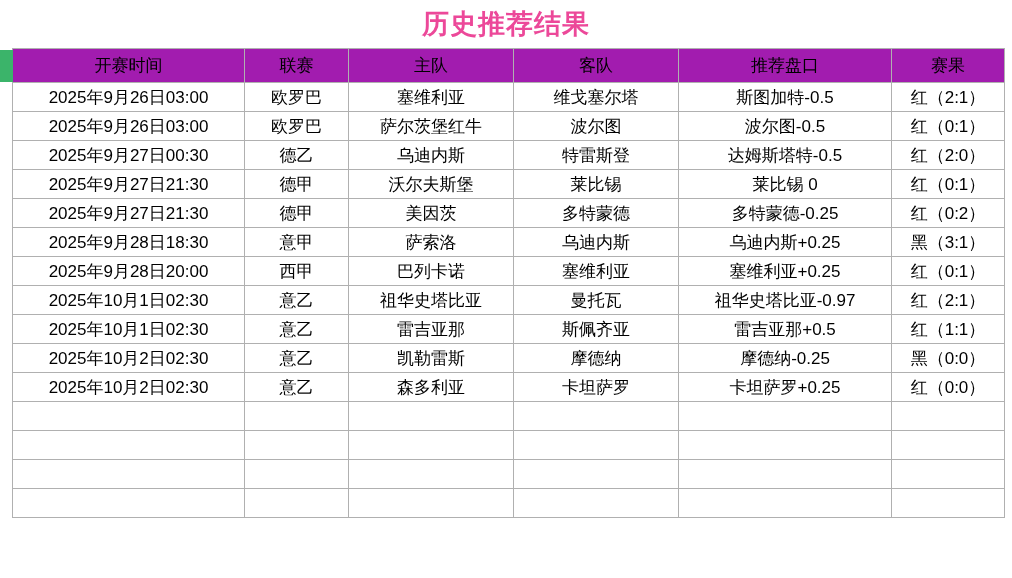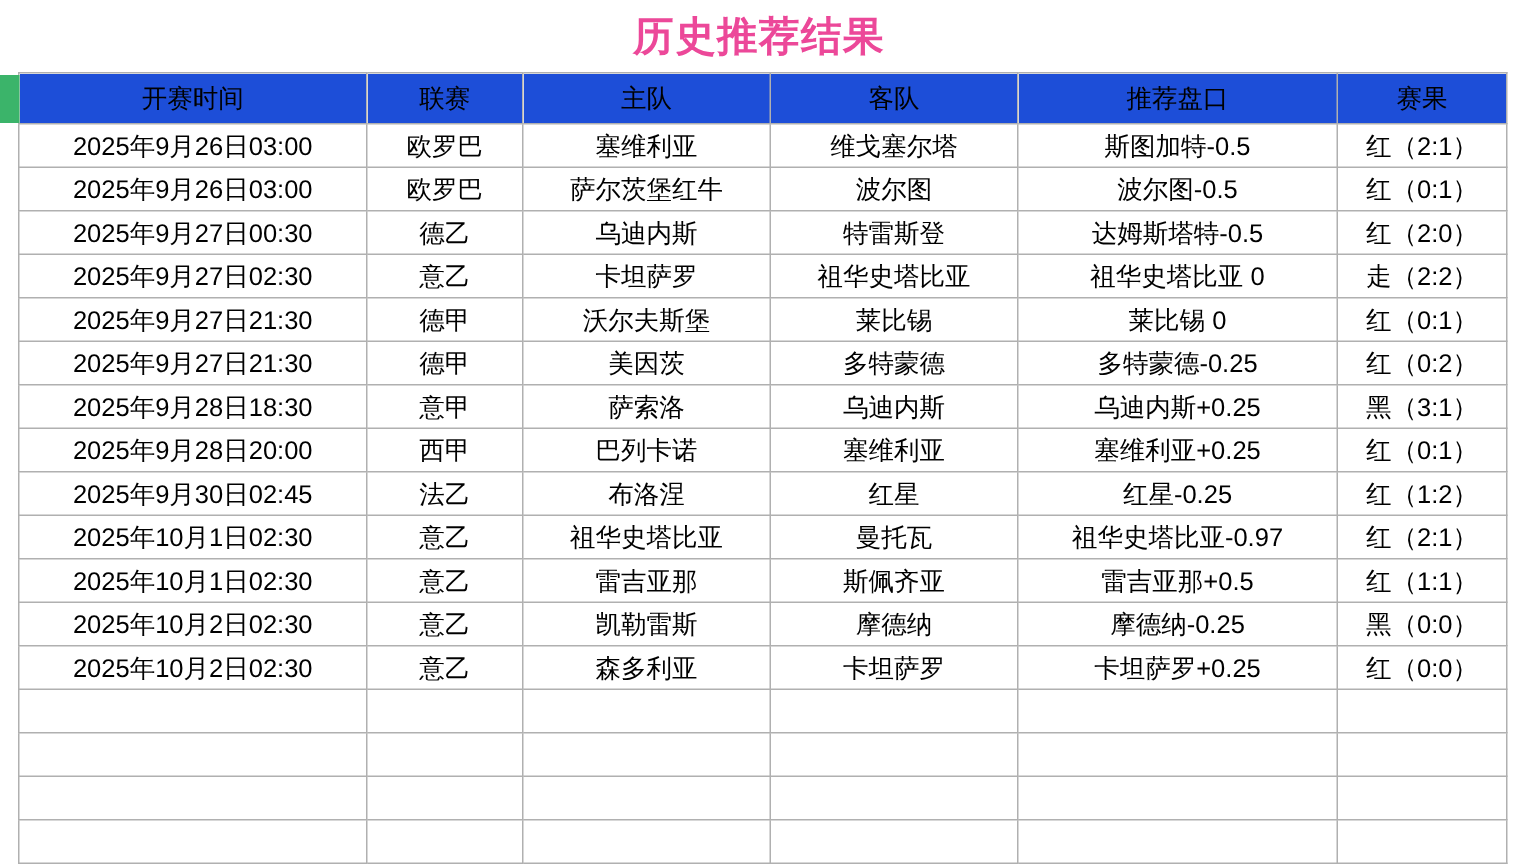--- a/index.html
+++ b/index.html
@@ -38,21 +38,21 @@
     border: 1px solid #b0b0b0;
     font-size: 17px;
     color: #000000;
     padding: 1px 2px;
     text-align: center;
     white-space: nowrap;
     overflow: hidden;
     font-weight: normal;
   }
   thead th {
-    background: #1d4ed8;
+    background: #a21caf;
     font-weight: bold;
     height: 31px;
     font-size: 18px;
     border: 1px solid #9c9c9c;
   }
   tbody td {
     height: 26px;
   }
   .col-time   { width: 232px; }
   .col-league { width: 104px; }
@@ -122,28 +122,20 @@
         </tr>
         <tr>
           <td>2025年9月27日00:30</td>
           <td>德乙</td>
           <td>乌迪内斯</td>
           <td>特雷斯登</td>
           <td>达姆斯塔特-0.5</td>
           <td class="res-red">红（2:0）</td>
         </tr>
         <tr>
-          <td>2025年9月27日02:30</td>
-          <td>意乙</td>
-          <td>卡坦萨罗</td>
-          <td>祖华史塔比亚</td>
-          <td>祖华史塔比亚 0</td>
-          <td class="res-walk">走（2:2）</td>
-        </tr>
-        <tr>
           <td>2025年9月27日21:30</td>
           <td>德甲</td>
           <td>沃尔夫斯堡</td>
           <td>莱比锡</td>
           <td>莱比锡 0</td>
           <td class="res-red">红（0:1）</td>
         </tr>
         <tr>
           <td>2025年9月27日21:30</td>
           <td>德甲</td>
@@ -162,28 +154,20 @@
         </tr>
         <tr>
           <td>2025年9月28日20:00</td>
           <td>西甲</td>
           <td>巴列卡诺</td>
           <td>塞维利亚</td>
           <td>塞维利亚+0.25</td>
           <td class="res-red">红（0:1）</td>
         </tr>
         <tr>
-          <td>2025年9月30日02:45</td>
-          <td>法乙</td>
-          <td>布洛涅</td>
-          <td>红星</td>
-          <td>红星-0.25</td>
-          <td class="res-red">红（1:2）</td>
-        </tr>
-        <tr>
           <td>2025年10月1日02:30</td>
           <td>意乙</td>
           <td>祖华史塔比亚</td>
           <td>曼托瓦</td>
           <td>祖华史塔比亚-0.97</td>
           <td class="res-red">红（2:1）</td>
         </tr>
         <tr>
           <td>2025年10月1日02:30</td>
           <td>意乙</td>

